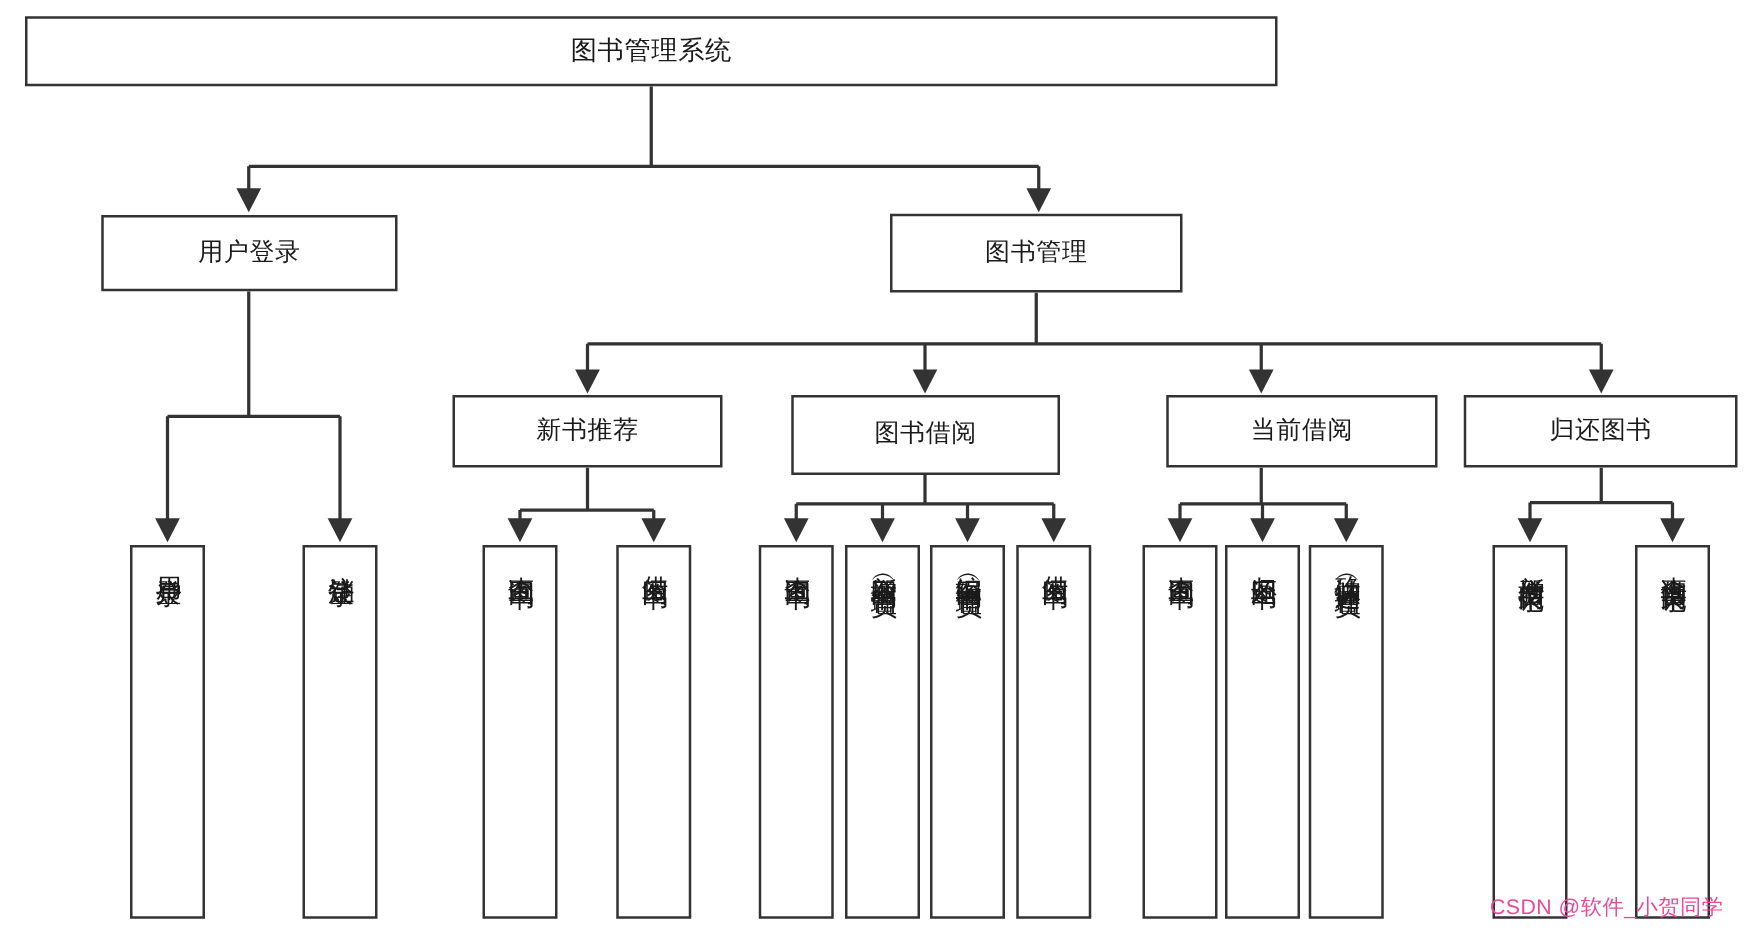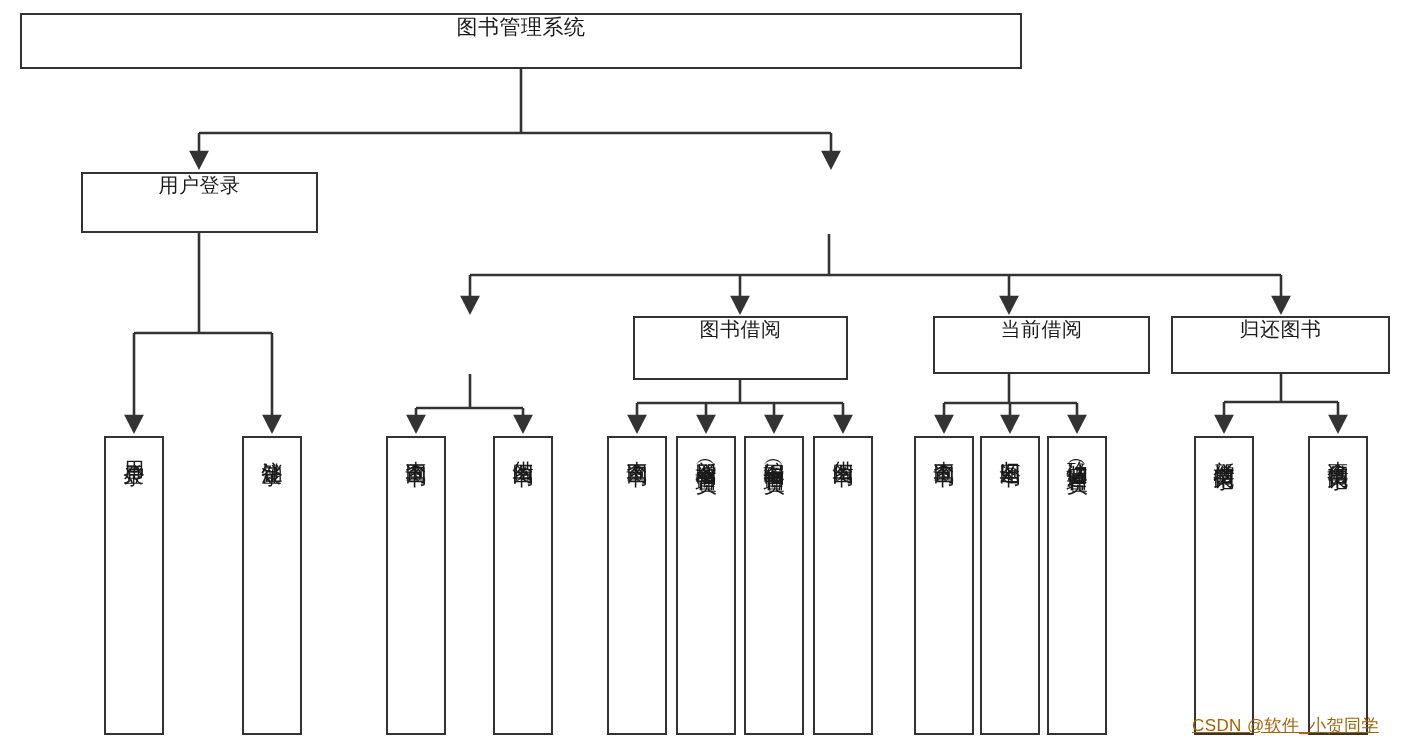--- a/index.html
+++ b/index.html
@@ -24,21 +24,21 @@
     top: 0;
     width: 1405px;
     height: 747px;
   }
   .node {
     position: absolute;
     box-sizing: border-box;
     background: #ffffff;
     border: 2px solid #333333;
     display: flex;
-    align-items: flex-start;
+    align-items: center;
     justify-content: center;
     color: #1a1a1a;
   }
   .node-label {
     display: block;
     text-align: center;
     line-height: 1.16;
     color: #1a1a1a;
   }
   
@@ -60,25 +60,24 @@
     writing-mode: vertical-rl;
     text-orientation: upright;
     font-size: 21px;
     line-height: 1.05;
     letter-spacing: 2px;
     white-space: nowrap;
   }
   .watermark {
     position: absolute;
     font-size: 17px;
-    color: #a16207;
+    color: #ec4899;
     white-space: nowrap;
     letter-spacing: 0.4px;
     pointer-events: none;
-    text-decoration: underline;
   }
 </style>
 </head>
 <body>
 
 <div id="canvas">
 
   <svg id="diagram-svg" viewBox="0 0 1405 747" xmlns="http://www.w3.org/2000/svg">
     <defs>
       <marker id="arrow" markerWidth="9" markerHeight="9" refX="4.2" refY="4.4" orient="auto" markerUnits="strokeWidth">
@@ -129,21 +128,27 @@
     </g>
   </svg>
 
   <div class="node horizontal root" style="left:20px; top:13px; width:1002px; height:56px;">
     <span class="node-label">图书管理系统</span>
   </div>
 
   <div class="node horizontal" style="left:81px; top:172px; width:237px; height:61px;">
     <span class="node-label">用户登录</span>
   </div>
-
+  <div class="node horizontal" style="left:712px; top:171px; width:234px; height:63px;">
+    <span class="node-label">图书管理</span>
+  </div>
+
+  <div class="node horizontal" style="left:362px; top:316px; width:216px; height:58px;">
+    <span class="node-label">新书推荐</span>
+  </div>
   <div class="node horizontal" style="left:633px; top:316px; width:215px; height:64px;">
     <span class="node-label">图书借阅</span>
   </div>
   <div class="node horizontal" style="left:901px; top:316px; width:217px; height:58px;margin-left:32px;">
     <span class="node-label">当前借阅</span>
   </div>
   <div class="node horizontal" style="left:1171px; top:316px; width:219px; height:58px;">
     <span class="node-label">归还图书</span>
   </div>
 

